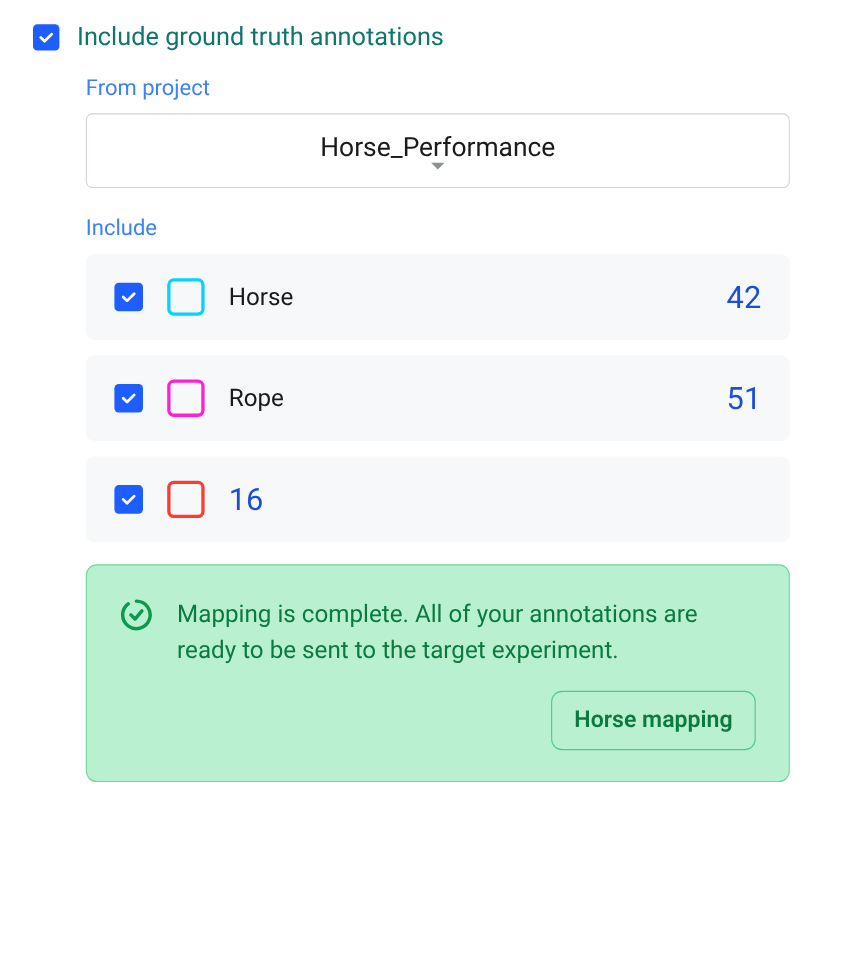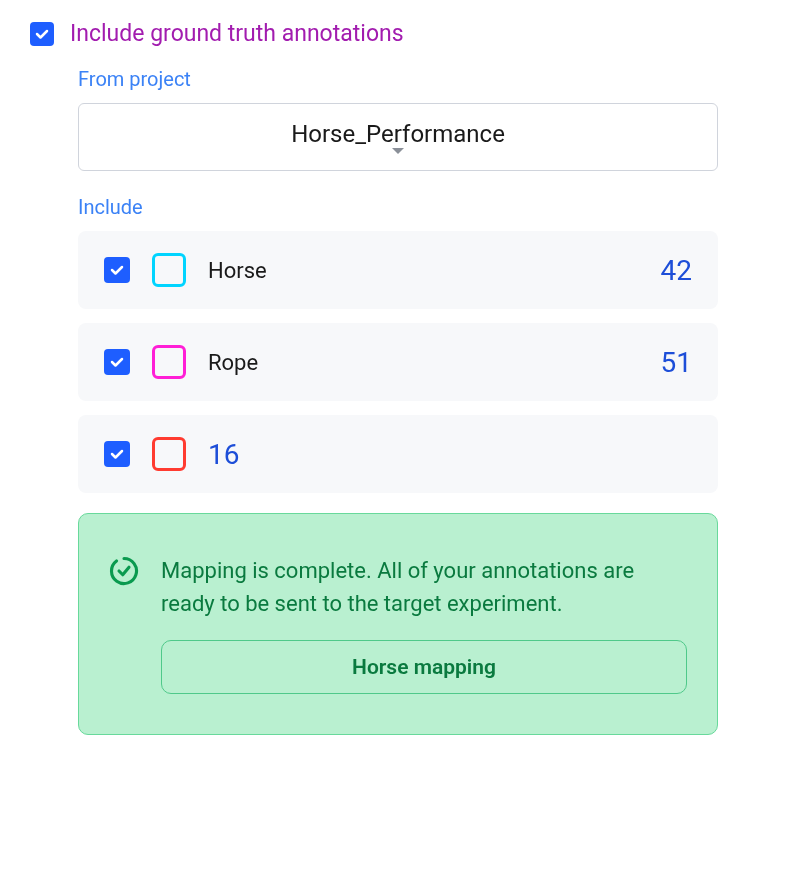--- a/index.html
+++ b/index.html
@@ -31,21 +31,21 @@
       flex-shrink: 0;
       cursor: pointer;
     }
     .checkbox svg {
       width: 16px;
       height: 16px;
     }
     .header-title {
       font-size: 23px;
       font-weight: 400;
-      color: #a21caf;
+      color: #0f766e;
     }
     .content-area {
       margin-left: 48px;
       max-width: 640px;
     }
     .field-label {
       font-size: 20px;
       color: #3b82f6;
       margin-bottom: 12px;
     }
@@ -106,24 +106,25 @@
       flex: 1;
     }
     .ontology-count {
       font-size: 28px;
       color: #1d4ed8;
     }
     .status-box {
       background: #b9f0d0;
       border: 1px solid #68d99b;
       border-radius: 10px;
-      padding: 40px 30px;
+      padding: 28px 30px;
       display: flex;
       flex-direction: column;
       gap: 20px;
+      align-items: flex-end;
     }
     .status-content {
       display: flex;
       gap: 22px;
       align-items: flex-start;
     }
     .status-icon {
       width: 30px;
       height: 30px;
       flex-shrink: 0;

